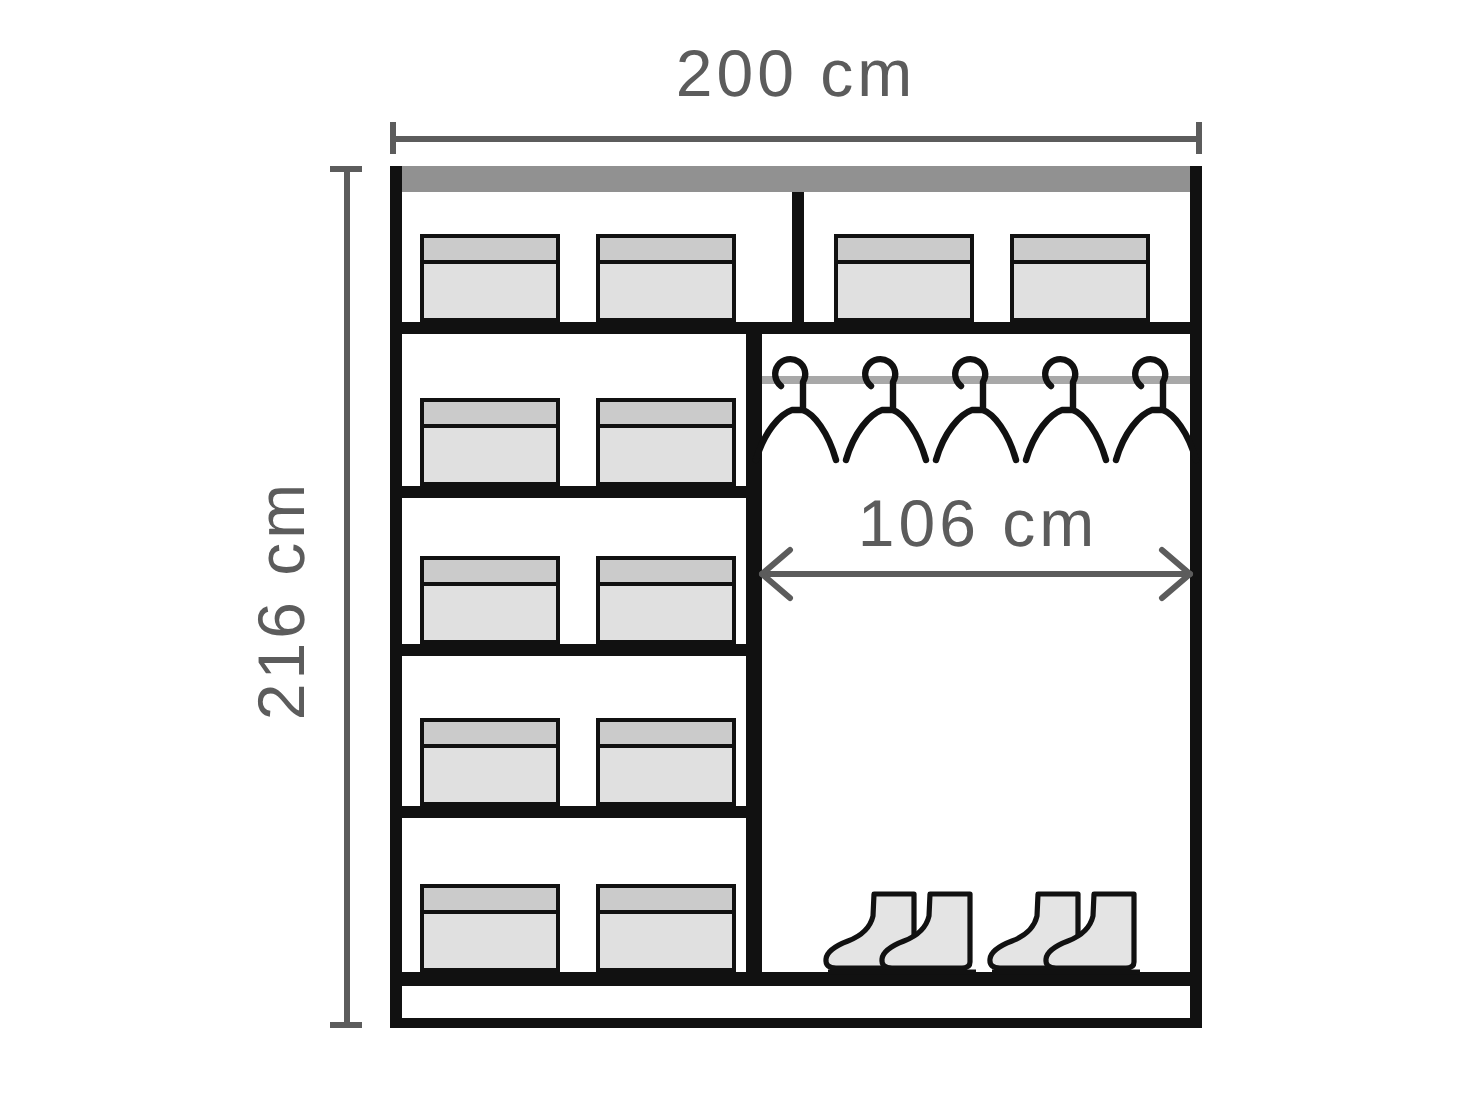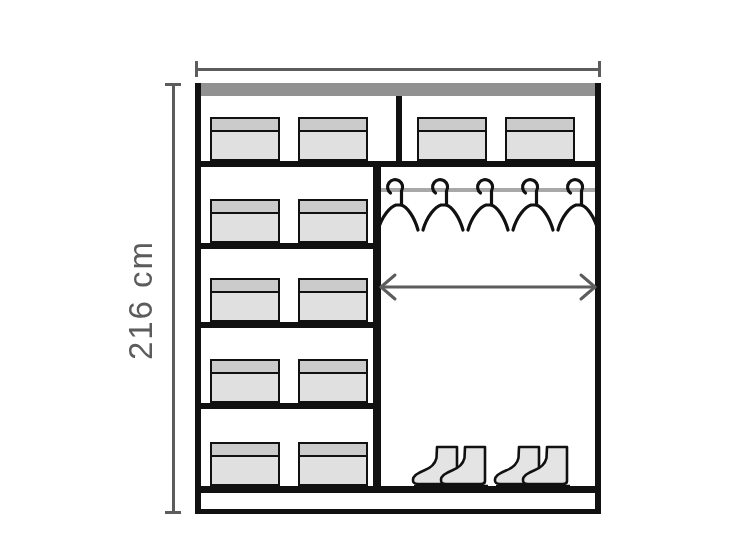--- a/index.html
+++ b/index.html
@@ -58,20 +58,21 @@
   .stroke-ink { stroke: var(--outline); fill: none; stroke-linecap: round; stroke-linejoin: round; }
   .boot-shape { fill: var(--bootfill); stroke: var(--outline); stroke-width: 2.6; stroke-linejoin: round; }
   .sole { stroke: var(--outline); stroke-width: 2.4; }
   .dim-stroke { stroke: var(--dim); stroke-width: 3; fill: none; stroke-linecap: round; stroke-linejoin: round; }
 </style>
 </head>
 <body>
 
 <div id="canvas">
 
+  <div class="dim-label" style="left:398px; top:18px; transform:translateX(-50%);">200 cm</div>
   <div class="abs dimline" style="left:196px; top:68px; width:404px; height:3px;"></div>
   <div class="abs dimline" style="left:195px; top:61px; width:3px; height:16px;"></div>
   <div class="abs dimline" style="left:598px; top:61px; width:3px; height:16px;"></div>
 
   <div class="dim-label" style="left:141px; top:300px; transform:translate(-50%,-50%) rotate(-90deg);">216 cm</div>
   <div class="abs dimline" style="left:172px; top:84px; width:3px; height:429px;"></div>
   <div class="abs dimline" style="left:165px; top:83px; width:16px; height:3px;"></div>
   <div class="abs dimline" style="left:165px; top:511px; width:16px; height:3px;"></div>
 
   <div class="abs ink" style="left:195px; top:83px; width:6px; height:431px;"></div>
@@ -145,20 +146,21 @@
   </svg>
   <svg style="left:511px; top:176px;" width="44" height="58" viewBox="0 0 44 58">
     <path class="stroke-ink" stroke-width="3.2" d="M 14.5,17 A 7.5 7.5 0 1 1 25.5,15 L 25.5,29"></path>
     <path class="stroke-ink" stroke-width="3.2" d="M 2,54 C 6,40 14,31 20,29 L 25.5,29 C 31,31 38,40 42,54"></path>
   </svg>
   <svg style="left:556px; top:176px;" width="44" height="58" viewBox="0 0 44 58">
     <path class="stroke-ink" stroke-width="3.2" d="M 14.5,17 A 7.5 7.5 0 1 1 25.5,15 L 25.5,29"></path>
     <path class="stroke-ink" stroke-width="3.2" d="M 2,54 C 6,40 14,31 20,29 L 25.5,29 C 31,31 38,40 42,54"></path>
   </svg>
 
+  <div class="dim-label" style="left:489px; top:243px; transform:translateX(-50%);">106 cm</div>
   <svg style="left:379px; top:270px;" width="220" height="34" viewBox="0 0 220 34">
     <path class="dim-stroke" d="M 2,17 L 216,17"></path>
     <path class="dim-stroke" d="M 16,5 L 2,17 L 16,29"></path>
     <path class="dim-stroke" d="M 202,5 L 216,17 L 202,29"></path>
   </svg>
 
   <svg style="left:411px; top:445px;" width="78" height="42" viewBox="0 0 78 42">
     <path class="boot-shape" d="M 26,2 L 46,2 L 46,36 Q 46,39 42,39 L 7,39 Q 1.5,39 2,34.5 Q 2.5,29.5 13,25.5 Q 23.5,21.5 25.5,13 Z"></path>
     <line class="sole" x1="3" y1="41" x2="49" y2="41"></line>
     <g transform="translate(28,0)">

